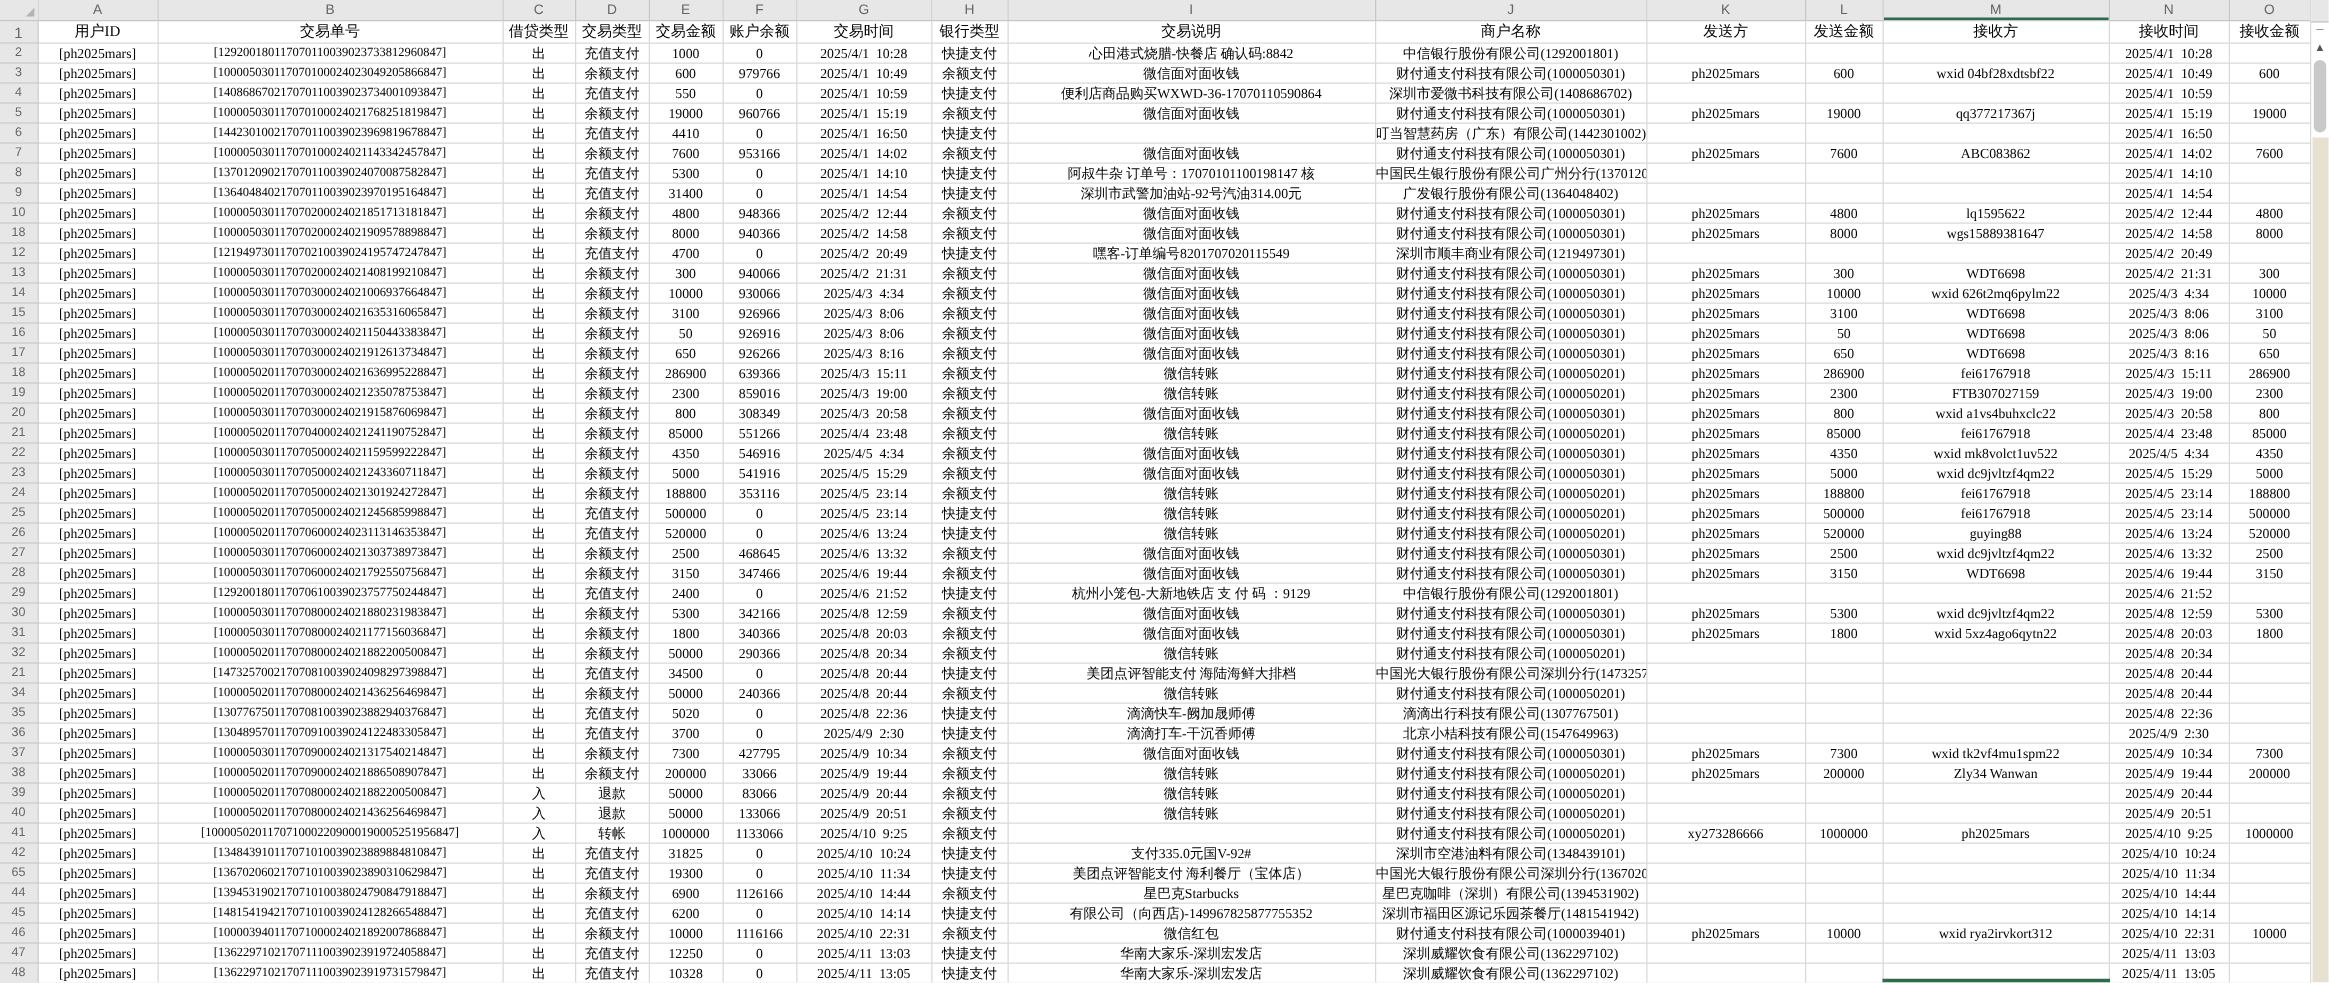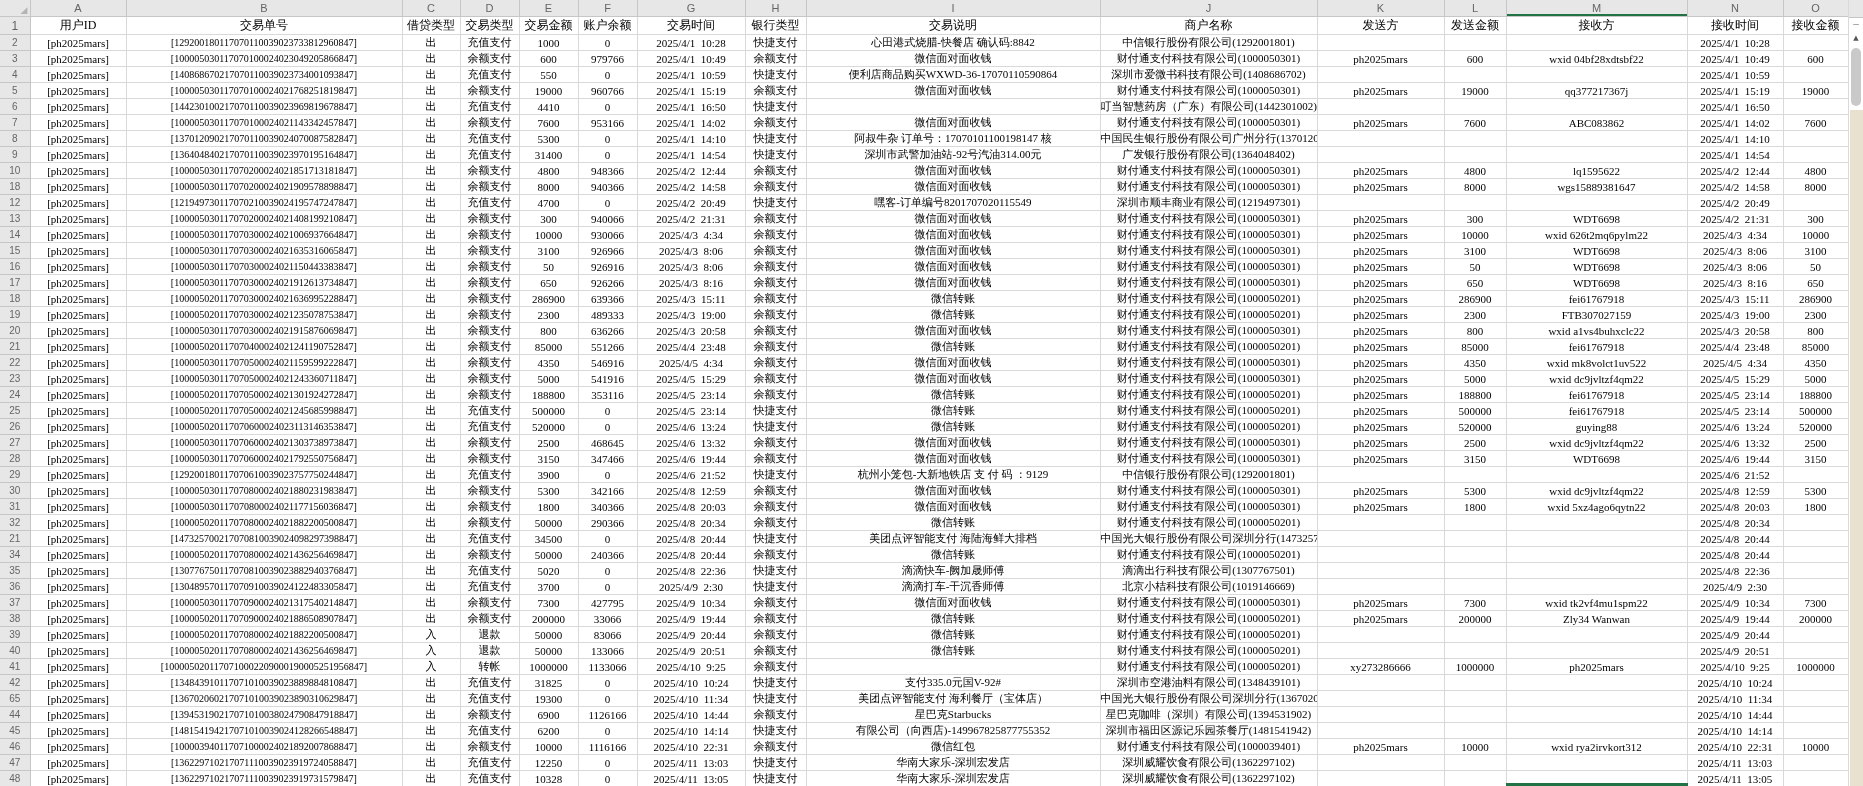--- a/index.html
+++ b/index.html
@@ -398,39 +398,39 @@
           <td>2025/4/3  15:11</td>
           <td>286900</td>
         </tr>
         <tr>
           <td class="rownum">19</td>
           <td>[ph2025mars]</td>
           <td class="colb">[100005020117070300024021235078753847]</td>
           <td>出</td>
           <td>余额支付</td>
           <td>2300</td>
-          <td>489333</td>
+          <td>859016</td>
           <td>2025/4/3  19:00</td>
           <td>余额支付</td>
           <td>微信转账</td>
           <td>财付通支付科技有限公司(1000050201)</td>
           <td>ph2025mars</td>
           <td>2300</td>
           <td>FTB307027159</td>
           <td>2025/4/3  19:00</td>
           <td>2300</td>
         </tr>
         <tr>
           <td class="rownum">20</td>
           <td>[ph2025mars]</td>
           <td class="colb">[100005030117070300024021915876069847]</td>
           <td>出</td>
           <td>余额支付</td>
           <td>800</td>
-          <td>636266</td>
+          <td>308349</td>
           <td>2025/4/3  20:58</td>
           <td>余额支付</td>
           <td>微信面对面收钱</td>
           <td>财付通支付科技有限公司(1000050301)</td>
           <td>ph2025mars</td>
           <td>800</td>
           <td>wxid a1vs4buhxclc22</td>
           <td>2025/4/3  20:58</td>
           <td>800</td>
         </tr>
@@ -577,21 +577,21 @@
           <td>WDT6698</td>
           <td>2025/4/6  19:44</td>
           <td>3150</td>
         </tr>
         <tr>
           <td class="rownum">29</td>
           <td>[ph2025mars]</td>
           <td class="colb">[129200180117070610039023757750244847]</td>
           <td>出</td>
           <td>充值支付</td>
-          <td>3900</td>
+          <td>2400</td>
           <td>0</td>
           <td>2025/4/6  21:52</td>
           <td>快捷支付</td>
           <td>杭州小笼包-大新地铁店 支 付 码 ：9129</td>
           <td>中信银行股份有限公司(1292001801)</td>
           <td></td>
           <td></td>
           <td></td>
           <td>2025/4/6  21:52</td>
           <td></td>
@@ -708,21 +708,21 @@
           <td class="rownum">36</td>
           <td>[ph2025mars]</td>
           <td class="colb">[130489570117070910039024122483305847]</td>
           <td>出</td>
           <td>充值支付</td>
           <td>3700</td>
           <td>0</td>
           <td>2025/4/9  2:30</td>
           <td>快捷支付</td>
           <td>滴滴打车-干沉香师傅</td>
-          <td>北京小桔科技有限公司(1019146669)</td>
+          <td>北京小桔科技有限公司(1547649963)</td>
           <td></td>
           <td></td>
           <td></td>
           <td>2025/4/9  2:30</td>
           <td></td>
         </tr>
         <tr>
           <td class="rownum">37</td>
           <td>[ph2025mars]</td>
           <td class="colb">[100005030117070900024021317540214847]</td>

